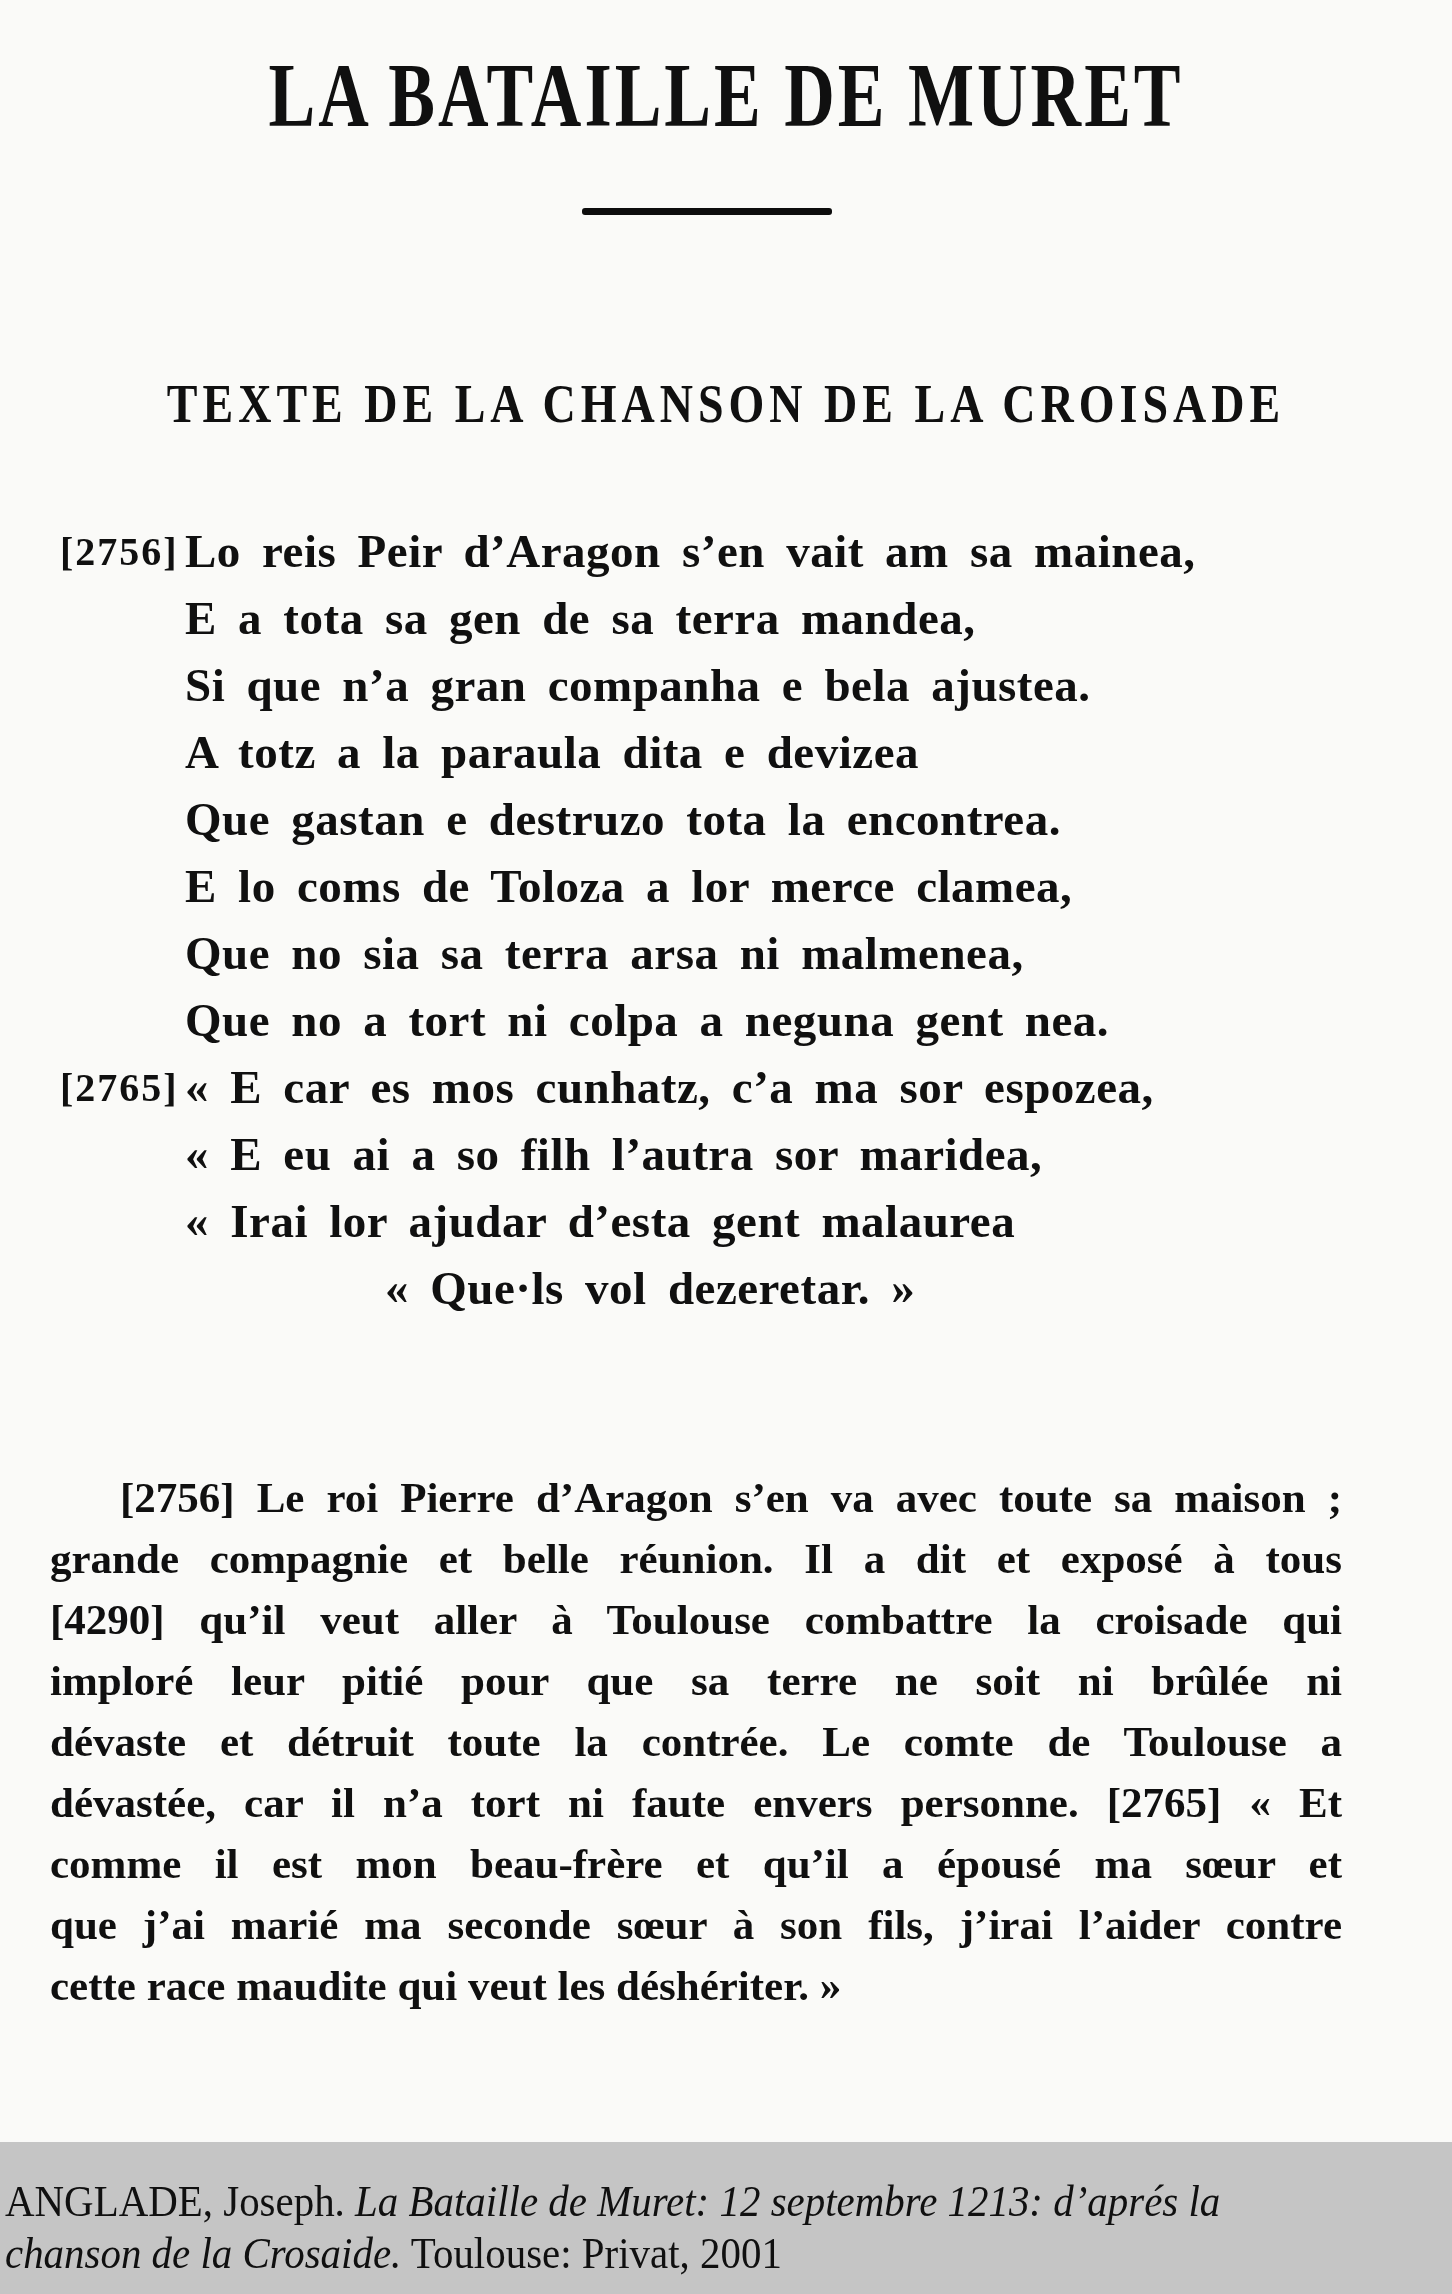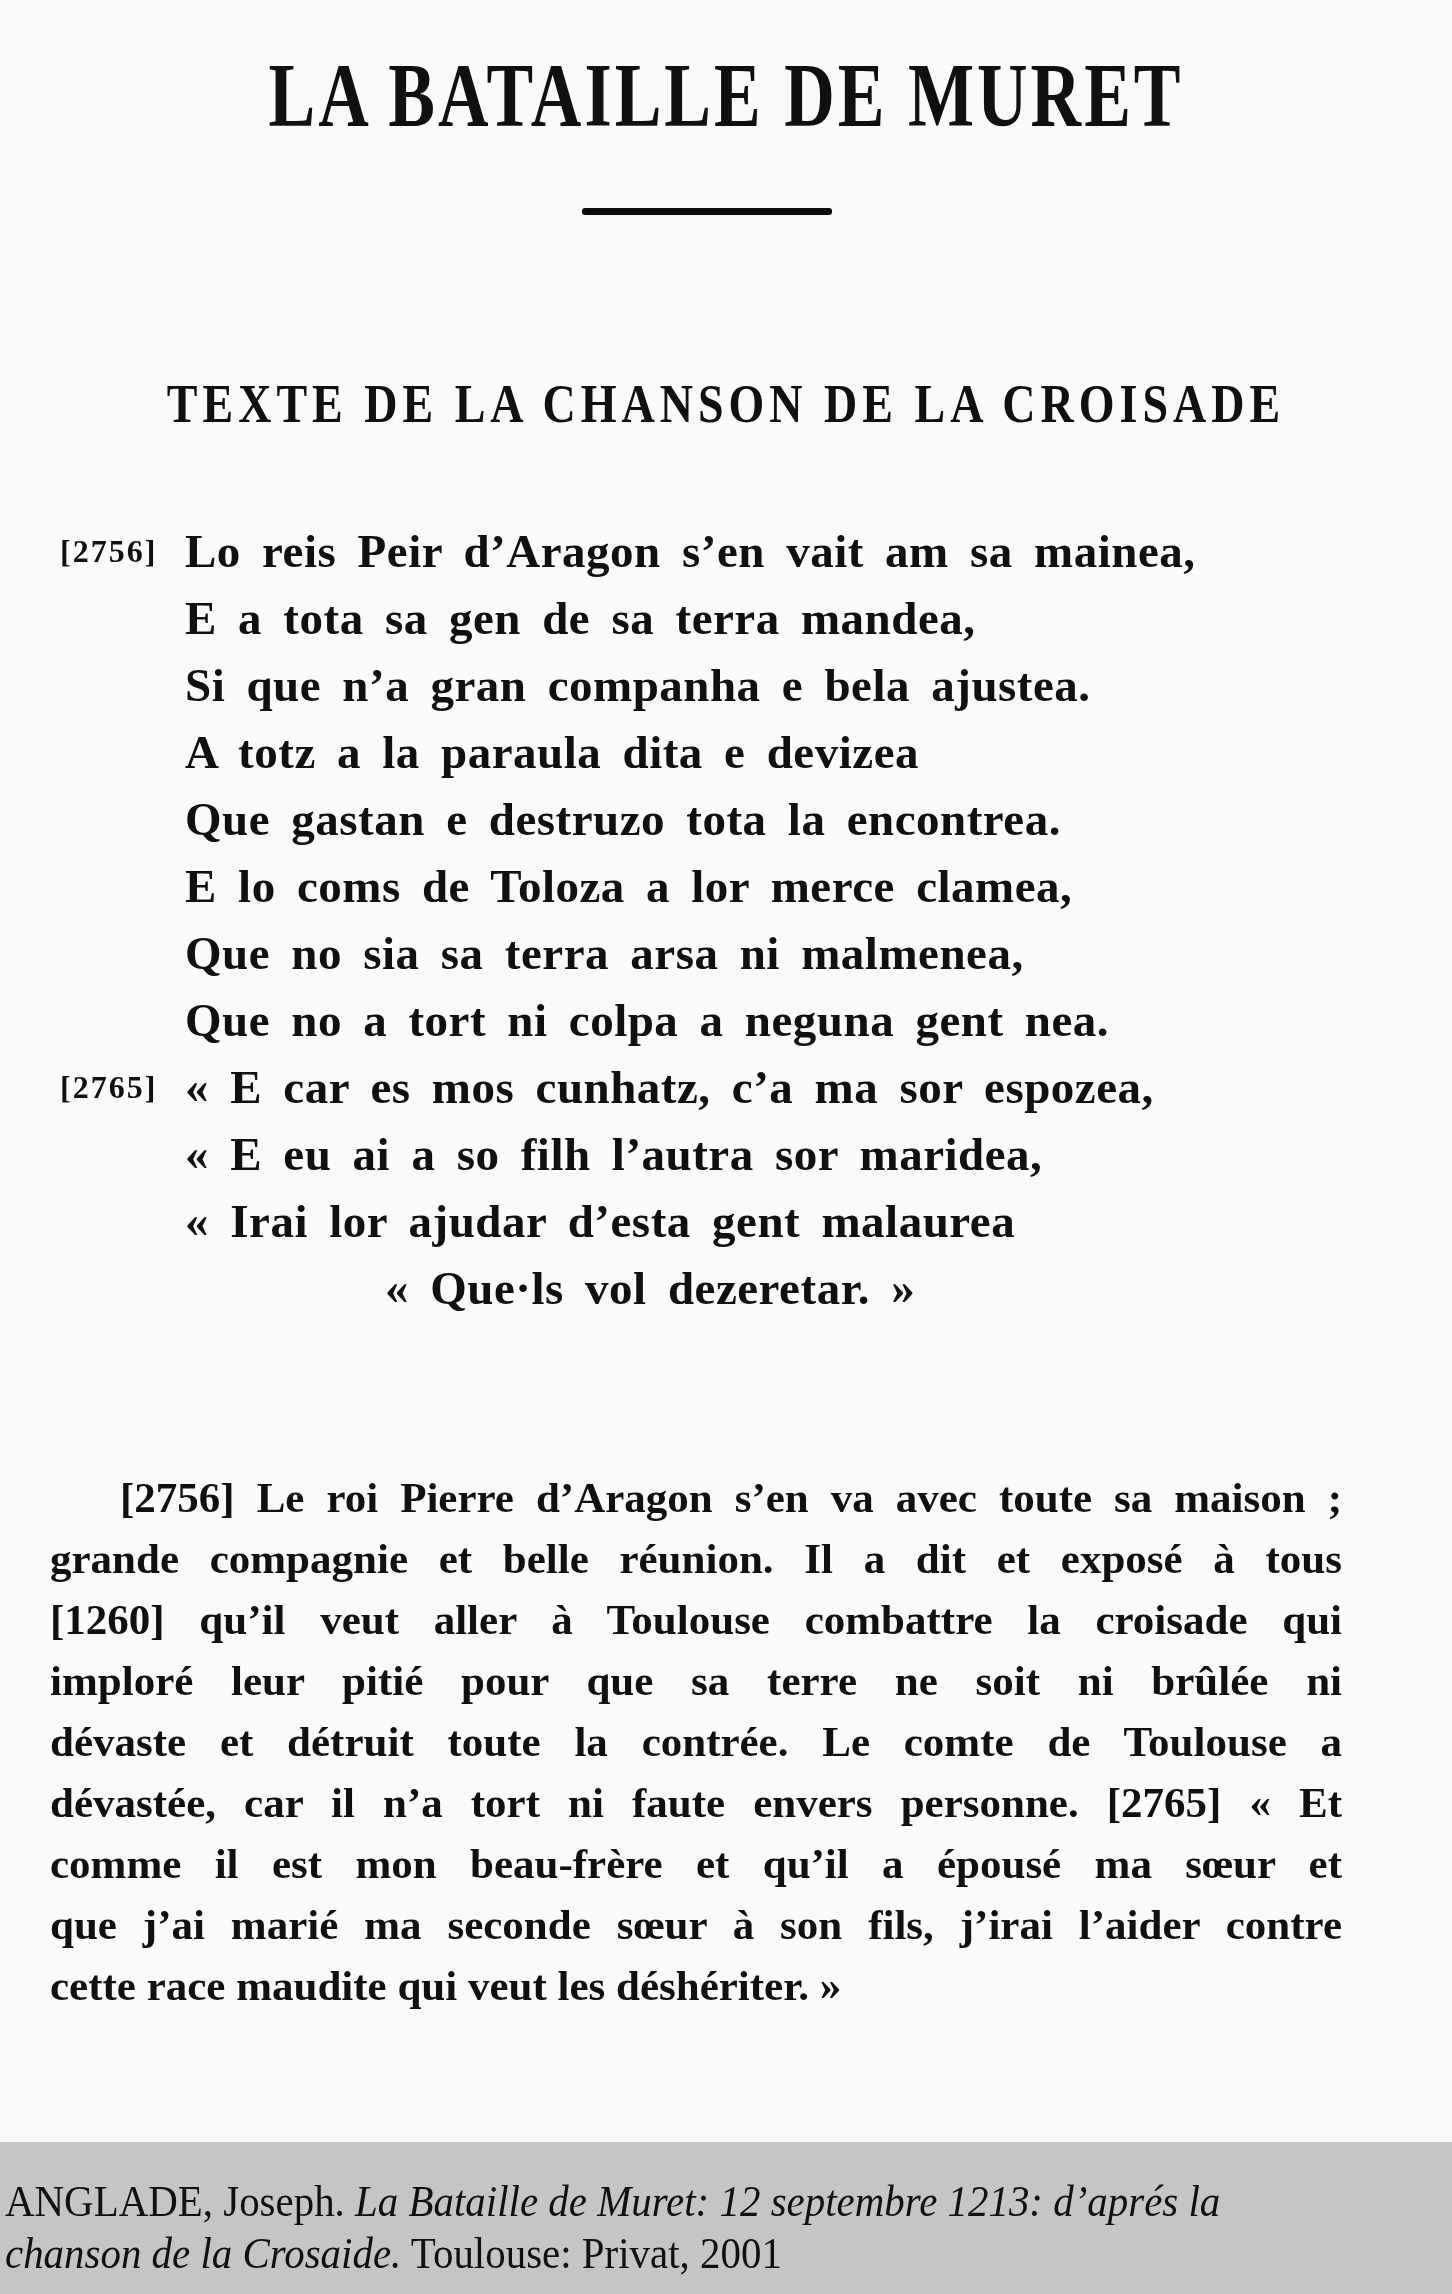--- a/index.html
+++ b/index.html
@@ -30,21 +30,21 @@
   .section-heading{
     position:absolute;top:372px;left:0;width:100%;
     text-align:center;font-size:46px;font-weight:bold;
     letter-spacing:5px;white-space:nowrap;
     transform:scaleY(1.18);transform-origin:center top;
   }
 
   .verse{position:absolute;top:518px;left:0;width:100%;}
   .verse-row{position:relative;height:67px;line-height:67px;
     font-size:47px;font-weight:bold;white-space:nowrap;}
-  .vnum{position:absolute;left:60px;font-size:32px;letter-spacing:2px;}
+  .vnum{position:absolute;left:60px;font-size:40px;letter-spacing:2px;}
   .vtext{position:absolute;left:185px;word-spacing:9px;letter-spacing:0.5px;}
   .verse-row.indent .vtext{left:385px;}
 
   .prose{position:absolute;top:1467px;left:50px;width:1292px;
     font-size:43px;font-weight:bold;}
   .prose-line{height:61px;line-height:61px;}
   .prose-line.just{text-align:justify;text-align-last:justify;}
   .prose-line.first{text-indent:70px;}
 
   .citation-band{
@@ -117,21 +117,21 @@
     </div>
     <div class="verse-row indent">
       <span class="vnum"></span>
       <span class="vtext">« Que·ls vol dezeretar. »</span>
     </div>
   </div>
 
   <div class="prose">
     <div class="prose-line just first">[2756] Le roi Pierre d’Aragon s’en va avec toute sa maison ;</div>
     <div class="prose-line just">grande compagnie et belle réunion. Il a dit et exposé à tous</div>
-    <div class="prose-line just">[1260] qu’il veut aller à Toulouse combattre la croisade qui</div>
+    <div class="prose-line just">[4290] qu’il veut aller à Toulouse combattre la croisade qui</div>
     <div class="prose-line just">imploré leur pitié pour que sa terre ne soit ni brûlée ni</div>
     <div class="prose-line just">dévaste et détruit toute la contrée. Le comte de Toulouse a</div>
     <div class="prose-line just">dévastée, car il n’a tort ni faute envers personne. [2765] « Et</div>
     <div class="prose-line just">comme il est mon beau-frère et qu’il a épousé ma sœur et</div>
     <div class="prose-line just">que j’ai marié ma seconde sœur à son fils, j’irai l’aider contre</div>
     <div class="prose-line">cette race maudite qui veut les déshériter. »</div>
   </div>
 
   <div class="citation-band">
     <div class="cit-text">

